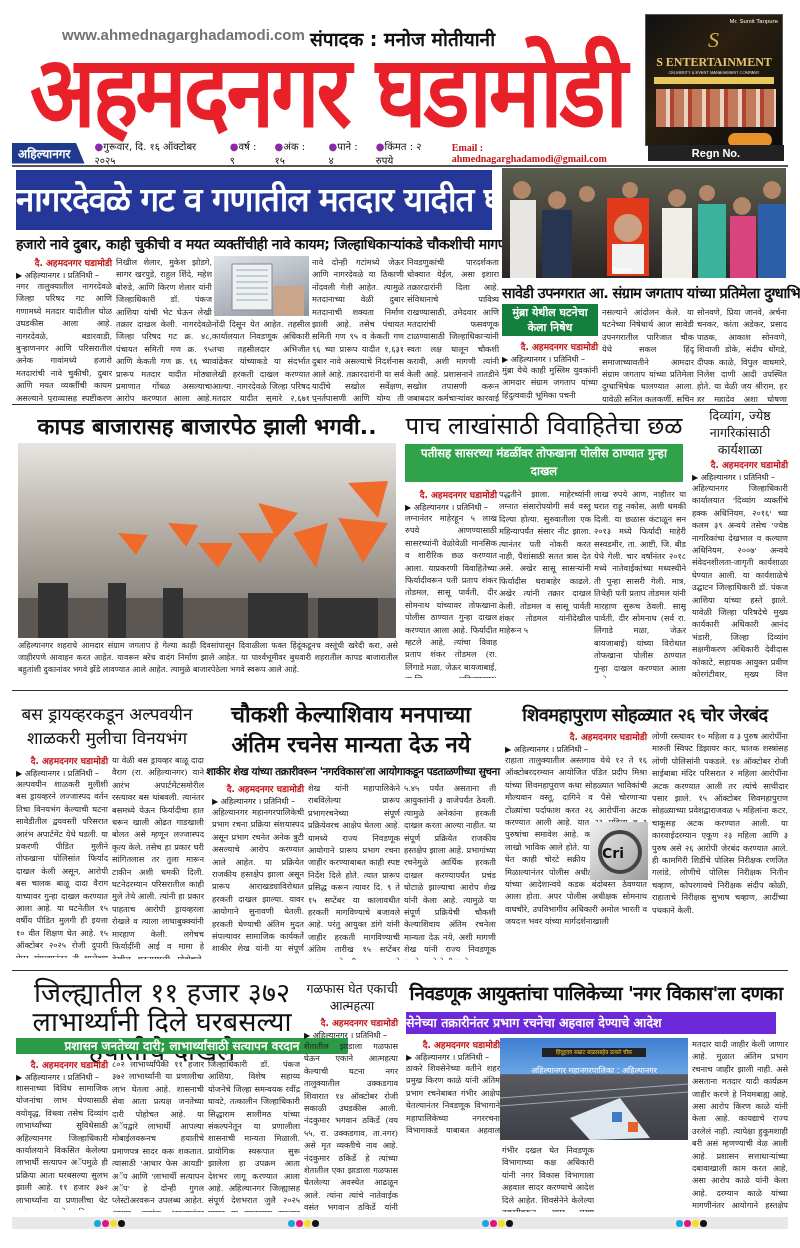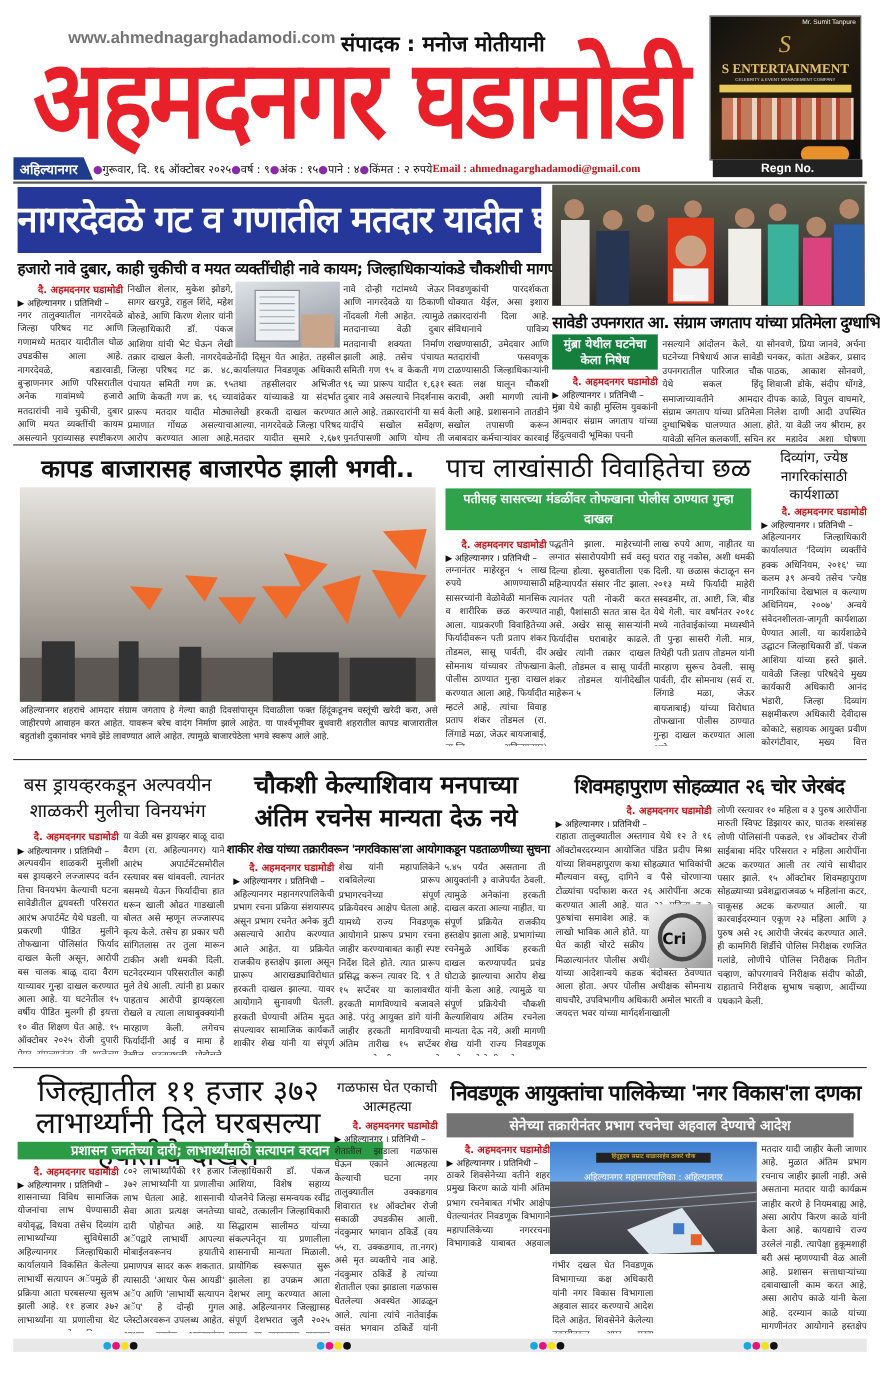--- a/index.html
+++ b/index.html
@@ -1,21 +1,21 @@
 <!DOCTYPE html>
 <html><head>
 <meta charset="utf-8">
 <style>
 *{box-sizing:border-box;margin:0;padding:0}
 body{width:800px;height:1248px;background:#fff;font-family:"DejaVu Serif",serif;color:#111;position:relative;overflow:hidden}
 .abs{position:absolute}
 .site-url{left:62px;top:26px;font-family:"Liberation Sans",sans-serif;font-weight:bold;font-size:15px;color:#737373}
 .editor{left:310px;top:26px;font-family:"DejaVu Sans",sans-serif;font-size:19px;font-weight:bold;color:#111}
 .masthead{left:30px;top:34px;width:600px;height:100px;font-family:"DejaVu Sans",sans-serif;font-weight:bold;font-size:86px;line-height:100px;color:#e8202a;letter-spacing:-3px;transform:scaleY(1.15);transform-origin:top left;white-space:nowrap}
-.datebar{left:12px;top:143px;height:20px;width:628px;font-family:"DejaVu Sans",sans-serif;font-size:10px;display:flex;align-items:center;}
+.datebar{left:12px;top:143px;height:20px;width:628px;font-family:"DejaVu Sans",sans-serif;font-size:10px;display:flex;align-items:center;gap:10px}
 .city-tab{background:#1f3c8c;color:#fff;font-weight:bold;font-size:12px;padding:2px 14px 2px 6px;clip-path:polygon(0 0,88% 0,100% 100%,0 100%)}
 .dot{color:#8a2aa6}
 .email{color:#c0161b;font-family:"Liberation Serif",serif;font-weight:bold;font-size:10px}
 .ad{left:645px;top:14px;width:138px;height:132px;background:linear-gradient(135deg,#111 0%,#2b2010 40%,#0c0c0c 100%);border:1px solid #555;overflow:hidden}
 .ad .name{position:absolute;right:4px;top:3px;font-size:6px;color:#eee;font-family:"Liberation Sans",sans-serif}
 .ad .logo{position:absolute;left:62px;top:12px;color:#d8b04a;font-size:22px;font-family:"Liberation Serif",serif;font-style:italic}
 .ad .title{position:absolute;left:0;right:0;top:40px;text-align:center;color:#e5c46b;font-family:"Liberation Serif",serif;font-weight:bold;font-size:12px}
 .ad .sub{position:absolute;left:0;right:0;top:55px;text-align:center;color:#ddd;font-size:4px;font-family:"Liberation Sans",sans-serif}
 .ad .strip{position:absolute;left:8px;right:8px;top:62px;height:7px;background:#e8c85a}
 .ad .people{position:absolute;left:10px;right:6px;top:74px;height:38px;background:repeating-linear-gradient(90deg,#c27a5a 0 10px,#e9d3c0 10px 14px,#b2452f 14px 18px)}
@@ -24,21 +24,21 @@
 .hr{height:1px;background:#333;position:absolute}
 .lead-banner{left:16px;top:170px;width:476px;height:60px;background:#25389a;color:#fff;font-family:"DejaVu Sans",sans-serif;font-weight:bold;font-size:33px;line-height:60px;text-align:center;white-space:nowrap;letter-spacing:-1px}
 .lead-sub{left:16px;top:234px;width:486px;font-family:"DejaVu Sans",sans-serif;font-weight:bold;font-size:14px;white-space:nowrap;letter-spacing:-0.4px}
 .byline{font-family:"DejaVu Sans",sans-serif;font-weight:bold;font-size:9px;color:#c0161b;text-align:right}
 .dateline{font-family:"DejaVu Sans",sans-serif;font-size:8px}
 .col{font-size:8.2px;line-height:12.4px;text-align:justify;color:#222;overflow:hidden}
 .photo{background:#888;overflow:hidden}
 .h-big{font-family:"DejaVu Sans",sans-serif;font-weight:bold;white-space:nowrap;text-align:center;color:#111}
 .h-light{font-family:"DejaVu Sans",sans-serif;white-space:nowrap;text-align:center;color:#111}
 .green{background:#2fa24a;color:#fff;font-family:"DejaVu Sans",sans-serif;font-weight:bold;text-align:center}
-.maroon{background:#737373;color:#fff;font-family:"DejaVu Sans",sans-serif;font-weight:bold;text-align:center}
+.maroon{background:#6d28d9;color:#fff;font-family:"DejaVu Sans",sans-serif;font-weight:bold;text-align:left}
 .boxhead{background:#15803d;color:#fff;font-family:"DejaVu Sans",sans-serif;font-weight:bold;text-align:center}
 .footer{left:12px;top:1217px;width:776px;height:12px;background:#e8e8e8;display:flex;justify-content:space-around;align-items:center}
 .cmyk{display:flex;gap:1px}
 .cmyk span{width:7px;height:7px;border-radius:50%;display:inline-block}
 </style>
 </head>
 <body>
 
 <div class="abs site-url">www.ahmednagarghadamodi.com</div>
 <div class="abs editor">संपादक : मनोज मोतीयानी</div>

